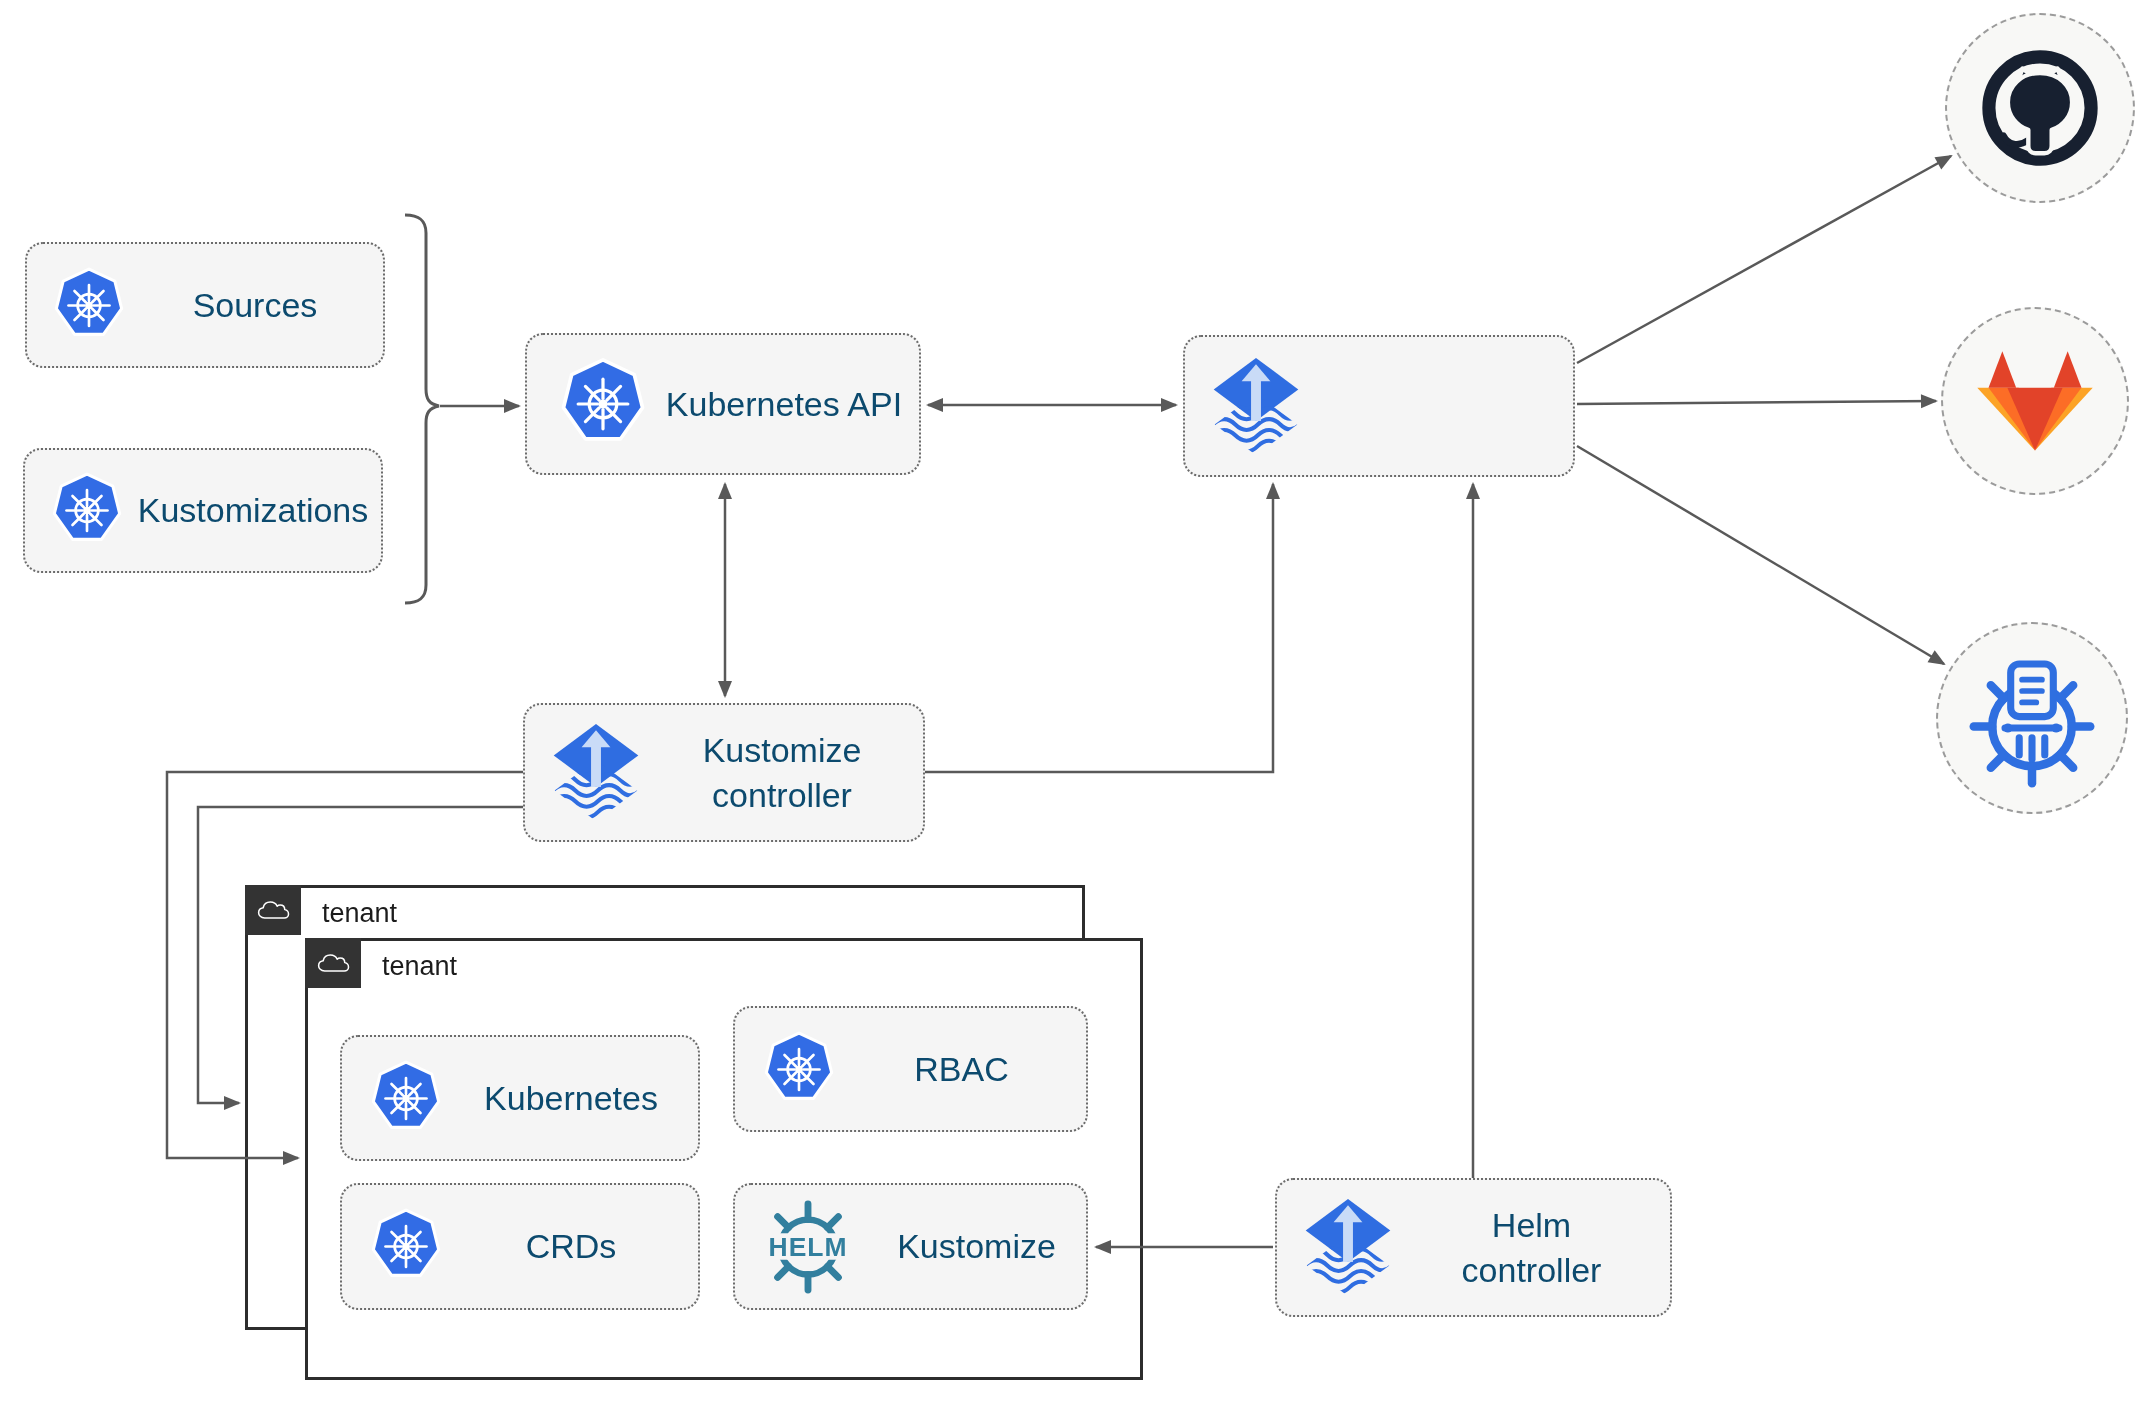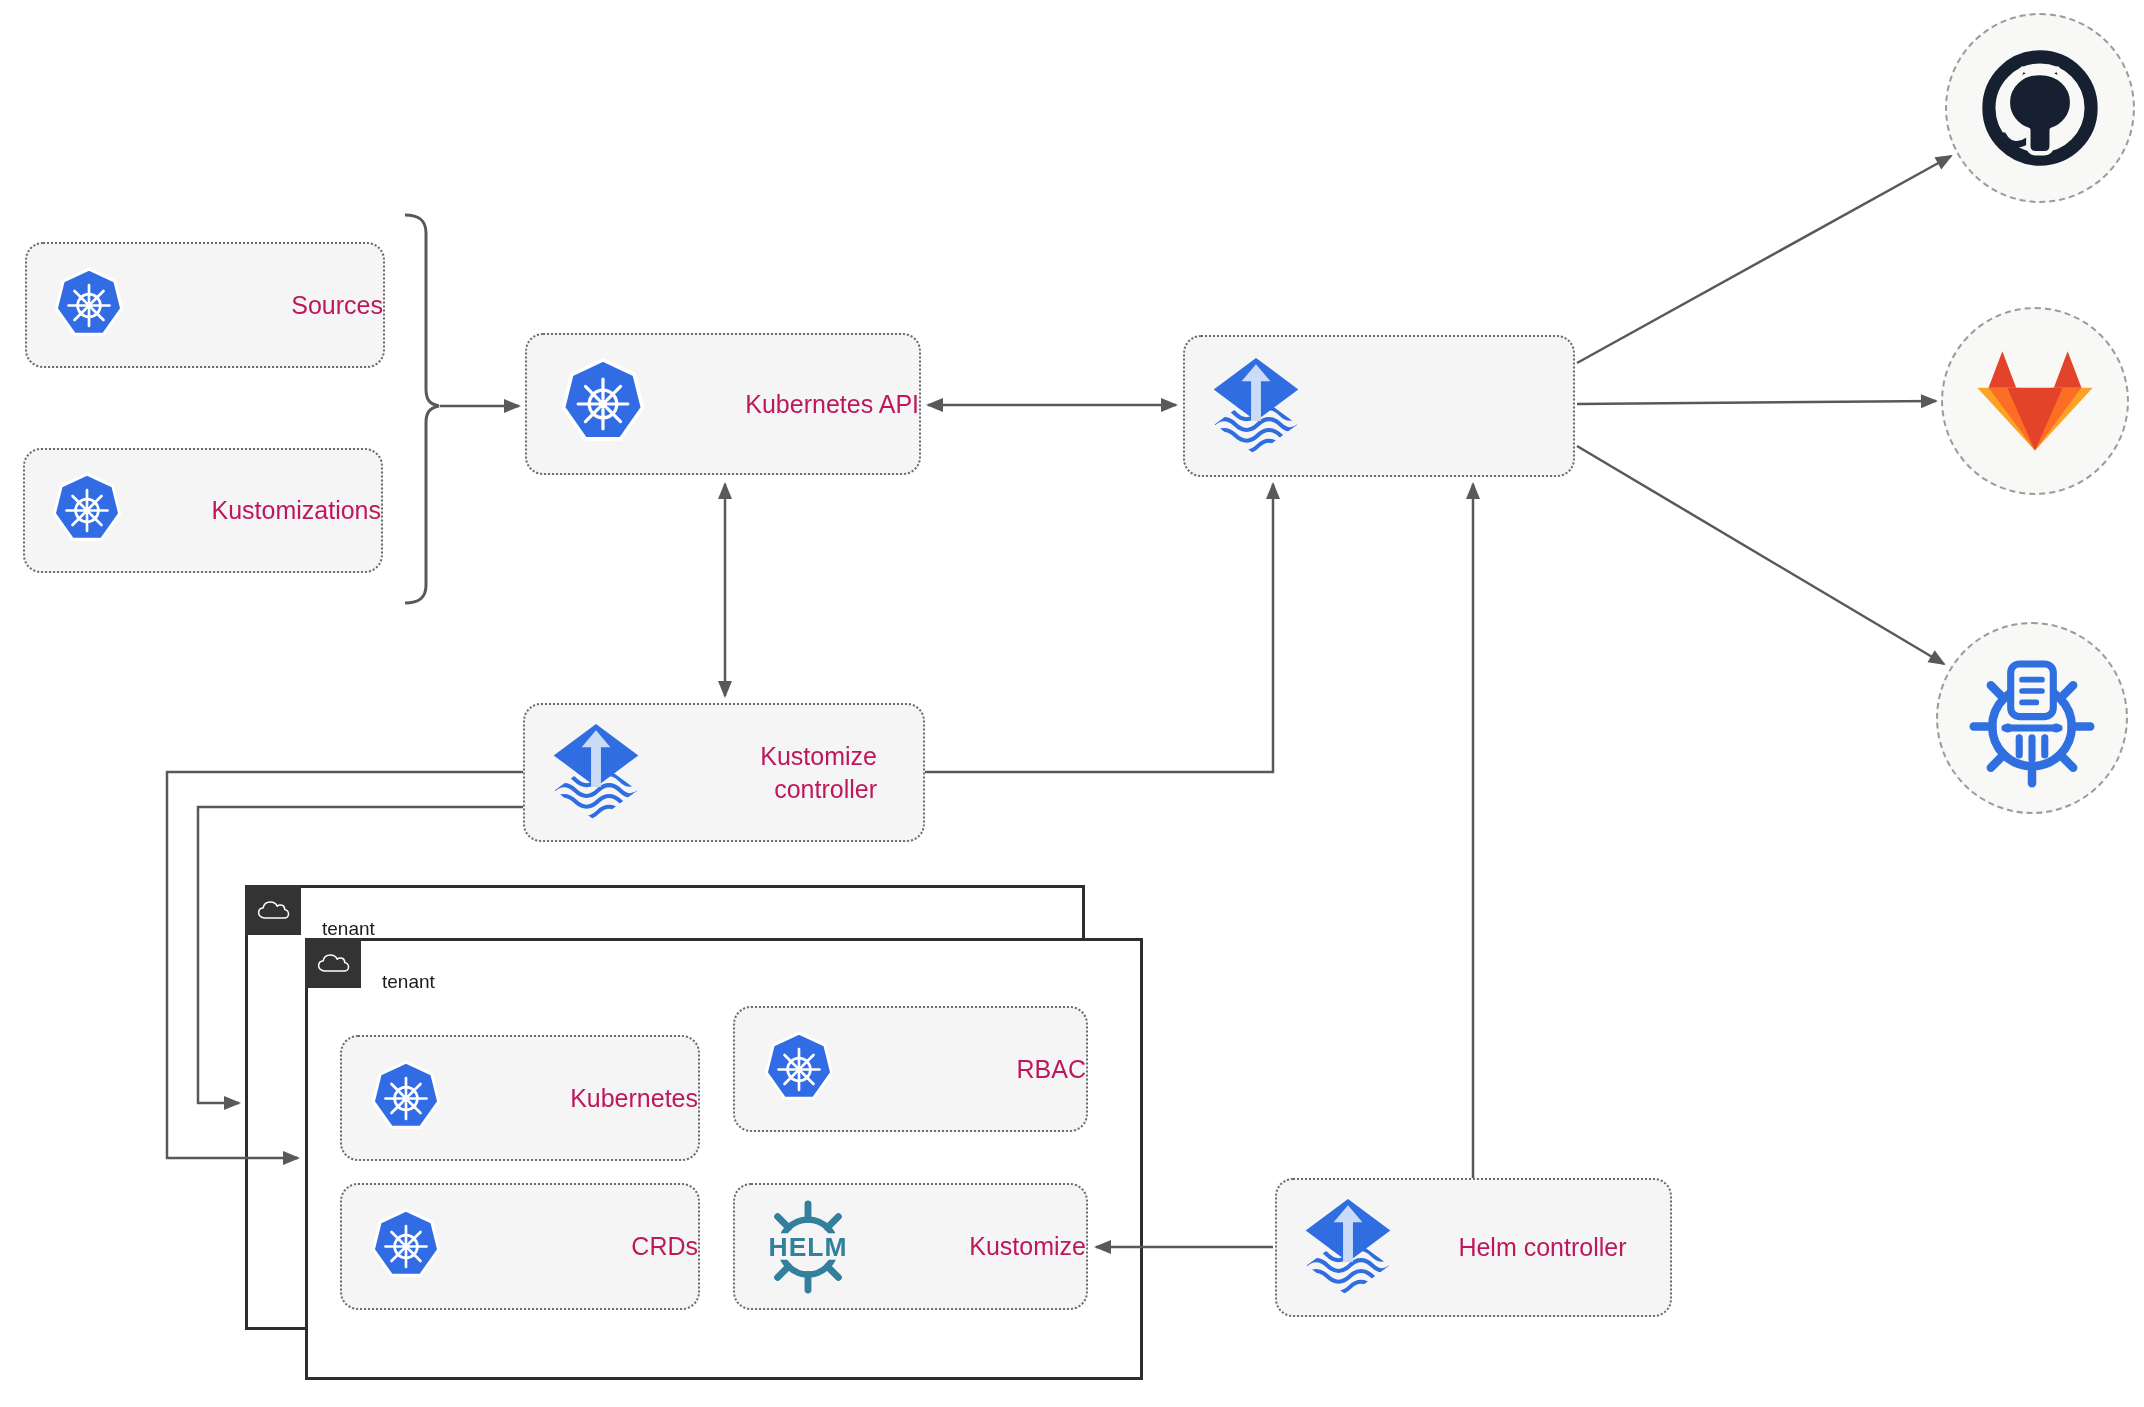--- a/index.html
+++ b/index.html
@@ -2,30 +2,30 @@
 <html style="--kubernetes-blue: #326ce5; --flux-blue: #2f6de1; --flux-arrow-light: #c9dbf7; --helm-teal: #327f9e; --github-dark: #172030; --gitlab-red-orange: #e24329; --gitlab-orange: #fc6d26; --gitlab-light-orange: #fca326; --registry-blue: #2f6fe0; --connector-gray: #595959; --node-fill: #f5f5f5; --tenant-border: #2d2d2d; --badge-bg: #333333;"><head>
 <meta charset="utf-8">
 <style>
   html,body{margin:0;padding:0;background:#fff;}
   #canvas{position:relative;width:2144px;height:1407px;background:#ffffff;
           font-family:"Liberation Sans",sans-serif;overflow:hidden;}
 
   
   .node{position:absolute;background:var(--node-fill);border:2.5px dotted #6b6b6b;
         border-radius:18px;display:flex;align-items:center;box-sizing:border-box;z-index:20;}
-  .node .label{flex:1;text-align:right;font-size:25px;color:#be185d;line-height:1.3;}
+  .node .label{flex:1;text-align:center;font-size:34px;color:#0c4a6e;line-height:1.3;}
   .node .label.two-line{max-width:190px;margin:0 auto;}
   .icon-wrap{display:flex;align-items:center;justify-content:center;}
 
   
   .tenant{position:absolute;background:#ffffff;border:3px solid var(--tenant-border);
           box-sizing:border-box;z-index:10;}
   .badge{position:absolute;width:56px;height:50px;background:var(--badge-bg);
          display:flex;align-items:center;justify-content:center;z-index:12;}
-  .tenant-label{position:absolute;font-size:19px;color:#1c1c1c;z-index:12;margin-top:20px;}
+  .tenant-label{position:absolute;font-size:27px;color:#1c1c1c;z-index:12;}
 
   
   .ext-circle{position:absolute;border:2.5px dashed #9b9b9b;border-radius:50%;
               background:#f8f8f6;display:flex;align-items:center;justify-content:center;
               box-sizing:border-box;z-index:20;}
 
   
   #edges{position:absolute;left:0;top:0;z-index:50;pointer-events:none;}
   .edge{stroke:var(--connector-gray);stroke-width:2.5;fill:none;}
   .brace{stroke:var(--connector-gray);stroke-width:3;fill:none;}

